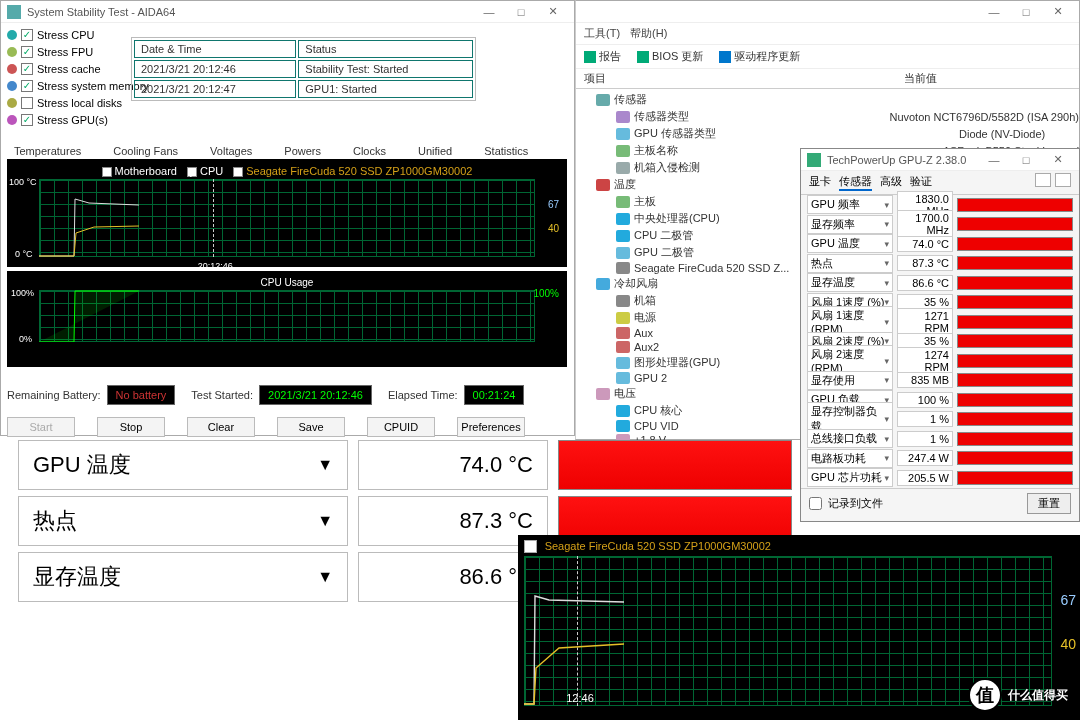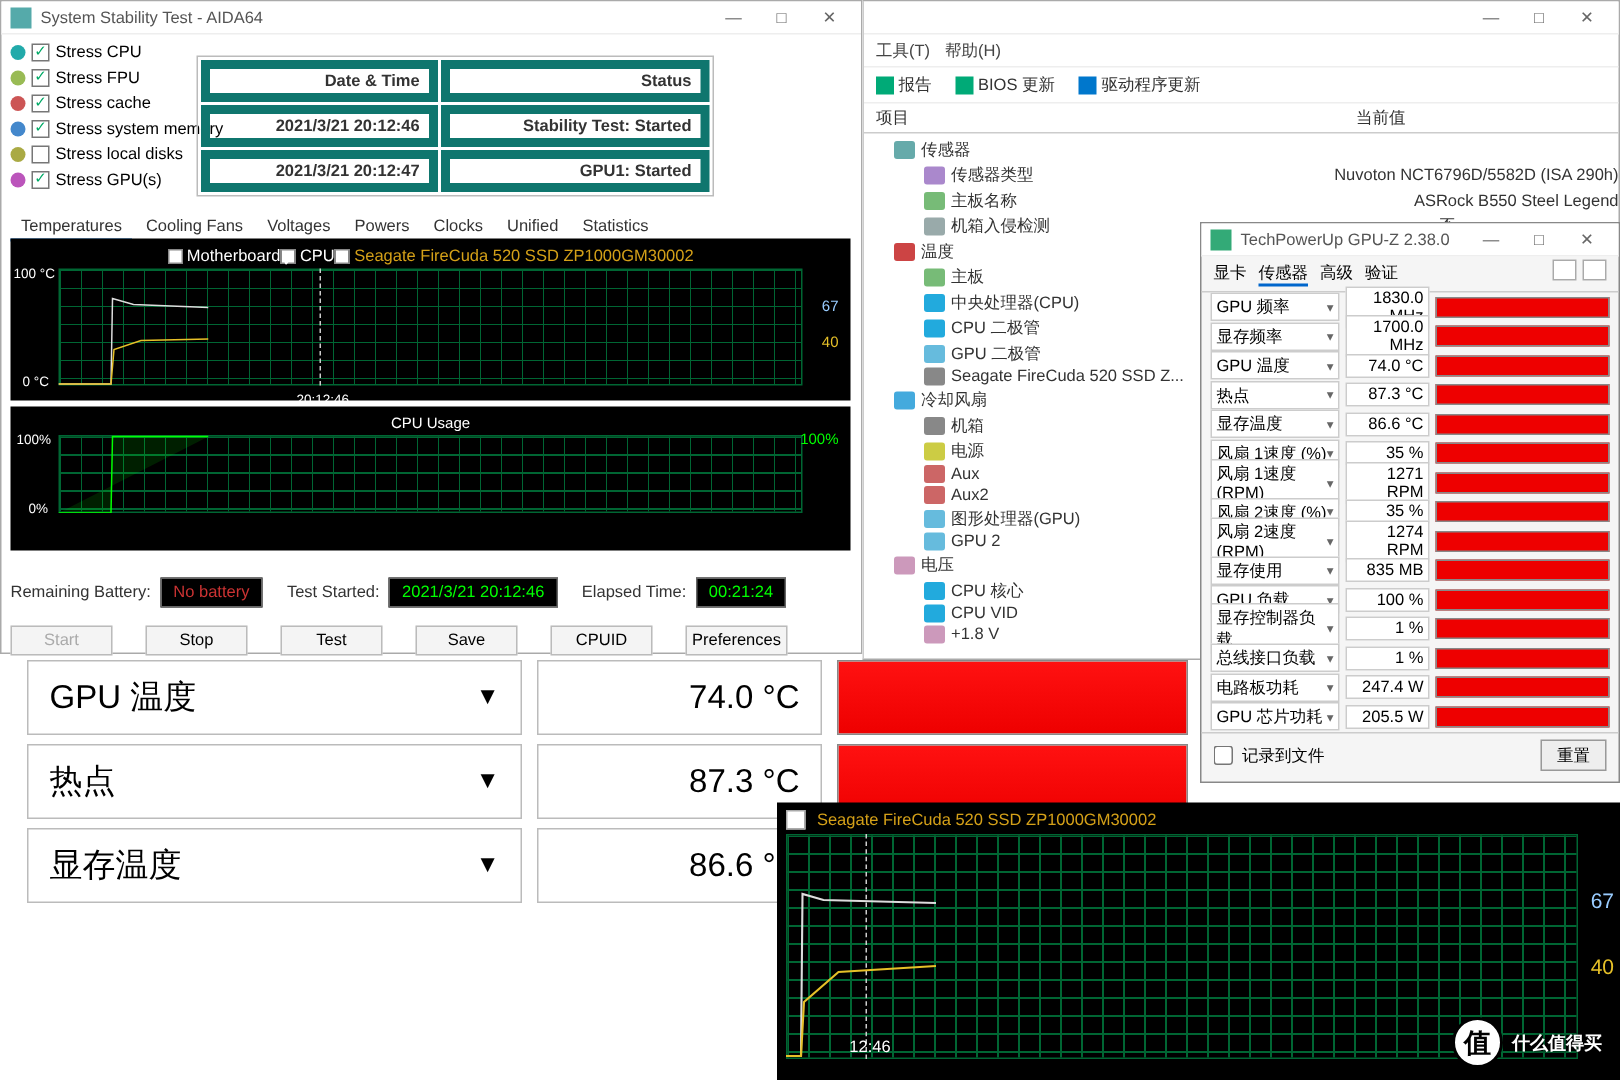--- a/index.html
+++ b/index.html
@@ -10,26 +10,26 @@
 .titlebar .ttxt{flex:1;color:#555}
 .wbtns{display:flex;gap:2px}
 .wbtn{width:30px;height:20px;display:flex;align-items:center;justify-content:center;color:#666}
 
 #aida{left:0;top:0;width:575px;height:436px}
 .checks{position:absolute;left:6px;top:26px}
 .chk{display:flex;align-items:center;gap:4px;height:16px;margin-bottom:1px}
 .chk .box{width:12px;height:12px;border:1px solid #777;background:#fff;text-align:center;line-height:10px;color:#0a6;font-size:10px}
 .chk .dot{width:10px;height:10px;border-radius:50%}
 .logtbl{position:absolute;left:130px;top:36px;width:345px;border:1px solid #bbb}
-.logtbl th,.logtbl td{border:6px solid #0f766e;padding:2px 6px;text-align:right;font-weight:700;color:#333}
-.tabs{position:absolute;left:6px;top:142px;display:flex;gap:2px}
+.logtbl th,.logtbl td{border:1px solid #0f766e;padding:2px 6px;text-align:left;font-weight:400;color:#333}
+.tabs{position:absolute;left:6px;top:142px;display:flex;gap:18px}
 .tabs span{padding:2px 7px;color:#333;border-bottom:2px solid transparent}
 .tabs span.act{border-bottom:2px solid #06c}
 .graphA{position:absolute;left:6px;top:158px;width:560px;height:108px;background:#000;padding:4px}
-.legendA{display:flex;gap:0;justify-content:center;color:#fff;font-size:10px;padding:2px}
+.legendA{display:flex;gap:10px;justify-content:center;color:#fff;font-size:10px;padding:2px}
 .lchk{width:10px;height:10px;border:1px solid #888;display:inline-block;margin-right:3px;vertical-align:middle;background:#fff}
 .lchk.on{background:#fff}
 .plot{position:relative;height:78px;margin:0 28px}
 .grid{position:absolute;inset:0;background:
  repeating-linear-gradient(to right,#063 0,#063 1px,transparent 1px,transparent 14px),
  repeating-linear-gradient(to bottom,#063 0,#063 1px,transparent 1px,transparent 12px);
  border:1px solid #063}
 .ylab{position:absolute;color:#fff;font-size:9px}
 .rlab{position:absolute;right:-24px;font-size:10px}
 .vline{position:absolute;top:0;bottom:0;width:0;border-left:1px dashed #ccc}
@@ -200,21 +200,21 @@
   <span class="blk nb">No battery</span>
   <span style="margin-left:10px">Test Started:</span>
   <span class="blk">2021/3/21 20:12:46</span>
   <span style="margin-left:10px">Elapsed Time:</span>
   <span class="blk">00:21:24</span>
  </div>
 
  <div class="btnrow">
   <button class="dis">Start</button>
   <button>Stop</button>
-  <button>Test</button>
+  <button>Clear</button>
   <button>Save</button>
   <button>CPUID</button>
   <button>Preferences</button>
   <button style="margin-left:30px">Close</button>
  </div>
 </div>
 
 <div id="hw" class="win">
  <div class="titlebar">
   <span class="ttxt"></span>
@@ -240,20 +240,25 @@
  <div class="tree" id="hwtree">
       <div class="node indent1">
         <span class="nico" style="background:#6aa"></span>
         <span>传感器</span>
         <span class="nval"></span>
       </div>
       <div class="node indent2">
         <span class="nico" style="background:#a8c"></span>
         <span>传感器类型</span>
         <span class="nval">Nuvoton NCT6796D/5582D  (ISA 290h)</span>
+      </div>
+      <div class="node indent2">
+        <span class="nico" style="background:#6bd"></span>
+        <span>GPU 传感器类型</span>
+        <span class="nval">Diode  (NV-Diode)</span>
       </div>
       <div class="node indent2">
         <span class="nico" style="background:#7b7"></span>
         <span>主板名称</span>
         <span class="nval">ASRock B550 Steel Legend</span>
       </div>
       <div class="node indent2">
         <span class="nico" style="background:#9aa"></span>
         <span>机箱入侵检测</span>
         <span class="nval">否</span>

